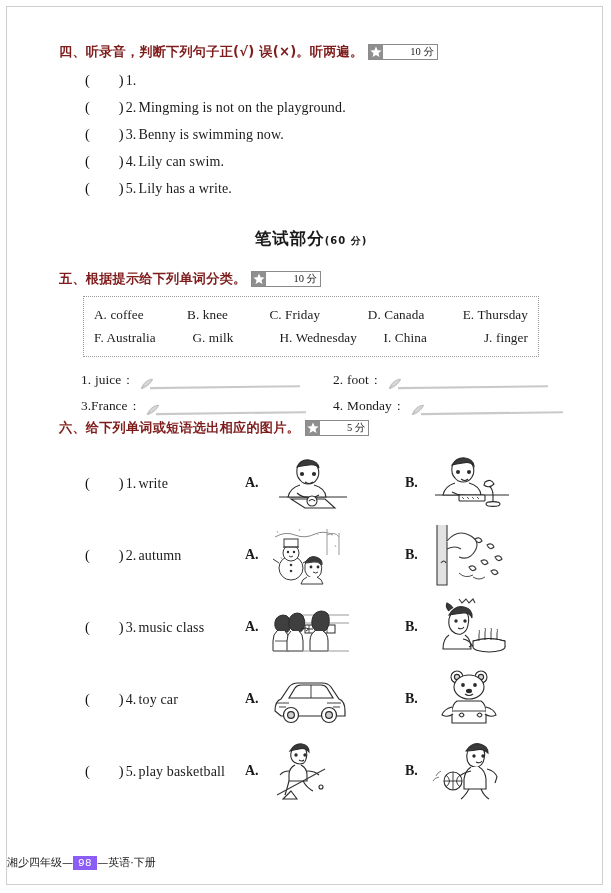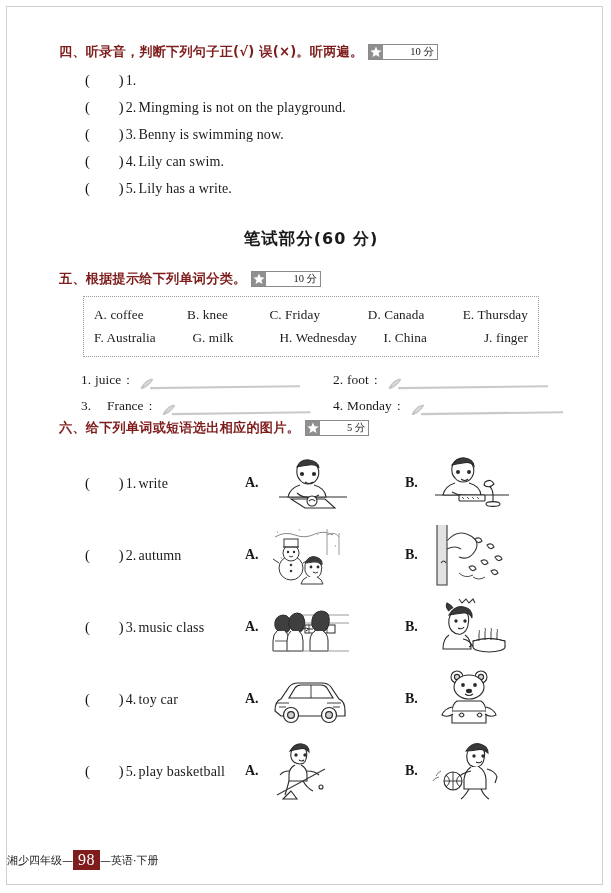--- a/index.html
+++ b/index.html
@@ -85,21 +85,21 @@
   
   .part-title{
     text-align:center;
     font-family:"DejaVu Sans", sans-serif;
     font-weight:bold;
     font-size:16.5px;
     margin:26px 0 20px 0;
     letter-spacing:1px;
   }
   .part-title .paren-cn{
-    font-size:16px;
+    font-size:10px;
     font-weight:bold;
   }
 
   
   .wordbank{
     border:1px dotted #9a9a9a;
     margin:8px 24px 0 24px;
     padding:6px 10px 7px 10px;
     box-sizing:border-box;
   }
@@ -192,24 +192,24 @@
     bottom:14px;
     text-align:center;
     font-family:"DejaVu Sans", sans-serif;
     font-size:11px;
     color:#222;
     display:flex;
     justify-content:flex-start;
     align-items:center;
   }
   .footer .pg{
-    background:#7f1d1d;
+    background:#8b5cf6;
     color:#fff;
-    font-family:Liberation Serif, serif;
-    font-size:16px;
+    font-family:Liberation Mono, monospace;
+    font-size:11px;
     padding:1px 5px 1px 5px;
     letter-spacing:.5px;
   }
   .footer .dash{ color:#222; }
 </style>
 </head>
 <body>
 
 <div class="page">
   <div class="inner">
@@ -314,21 +314,21 @@
             </svg>
         </span>
         <span class="ansline">
           <svg width="100%" height="11" viewBox="0 0 150 11" preserveAspectRatio="none">
               <polygon points="0,6 150,4.2 150,6.2 0,8.2" fill="#c9c9c9"></polygon>
             </svg>
         </span>
       </div>
       <div class="cl-item">
         <span class="lbl">3.</span>
-        <span class="lbl" style="margin-left:16px">France</span>
+        <span class="lbl" style="margin-left:0">France</span>
         <span class="colon">：</span>
         <span class="quill">
           <svg width="17" height="13" viewBox="0 0 17 13">
               <path d="M14.5 1.2 C11 1.3 7.6 3.4 5.4 6.4 C4.4 7.8 3.7 9.3 3.3 10.6 C5.2 10.2 7.4 9.2 9.2 7.8 C12 5.6 14 3.3 14.5 1.2 Z" fill="#d6d6d6" stroke="#a8a8a8" stroke-width="0.7"></path>
               <path d="M3.4 10.8 L6.6 6.9" stroke="#b5b5b5" stroke-width="0.7" fill="none"></path>
             </svg>
         </span>
         <span class="ansline">
           <svg width="100%" height="11" viewBox="0 0 150 11" preserveAspectRatio="none">
               <polygon points="0,6 150,4.2 150,6.2 0,8.2" fill="#c9c9c9"></polygon>

